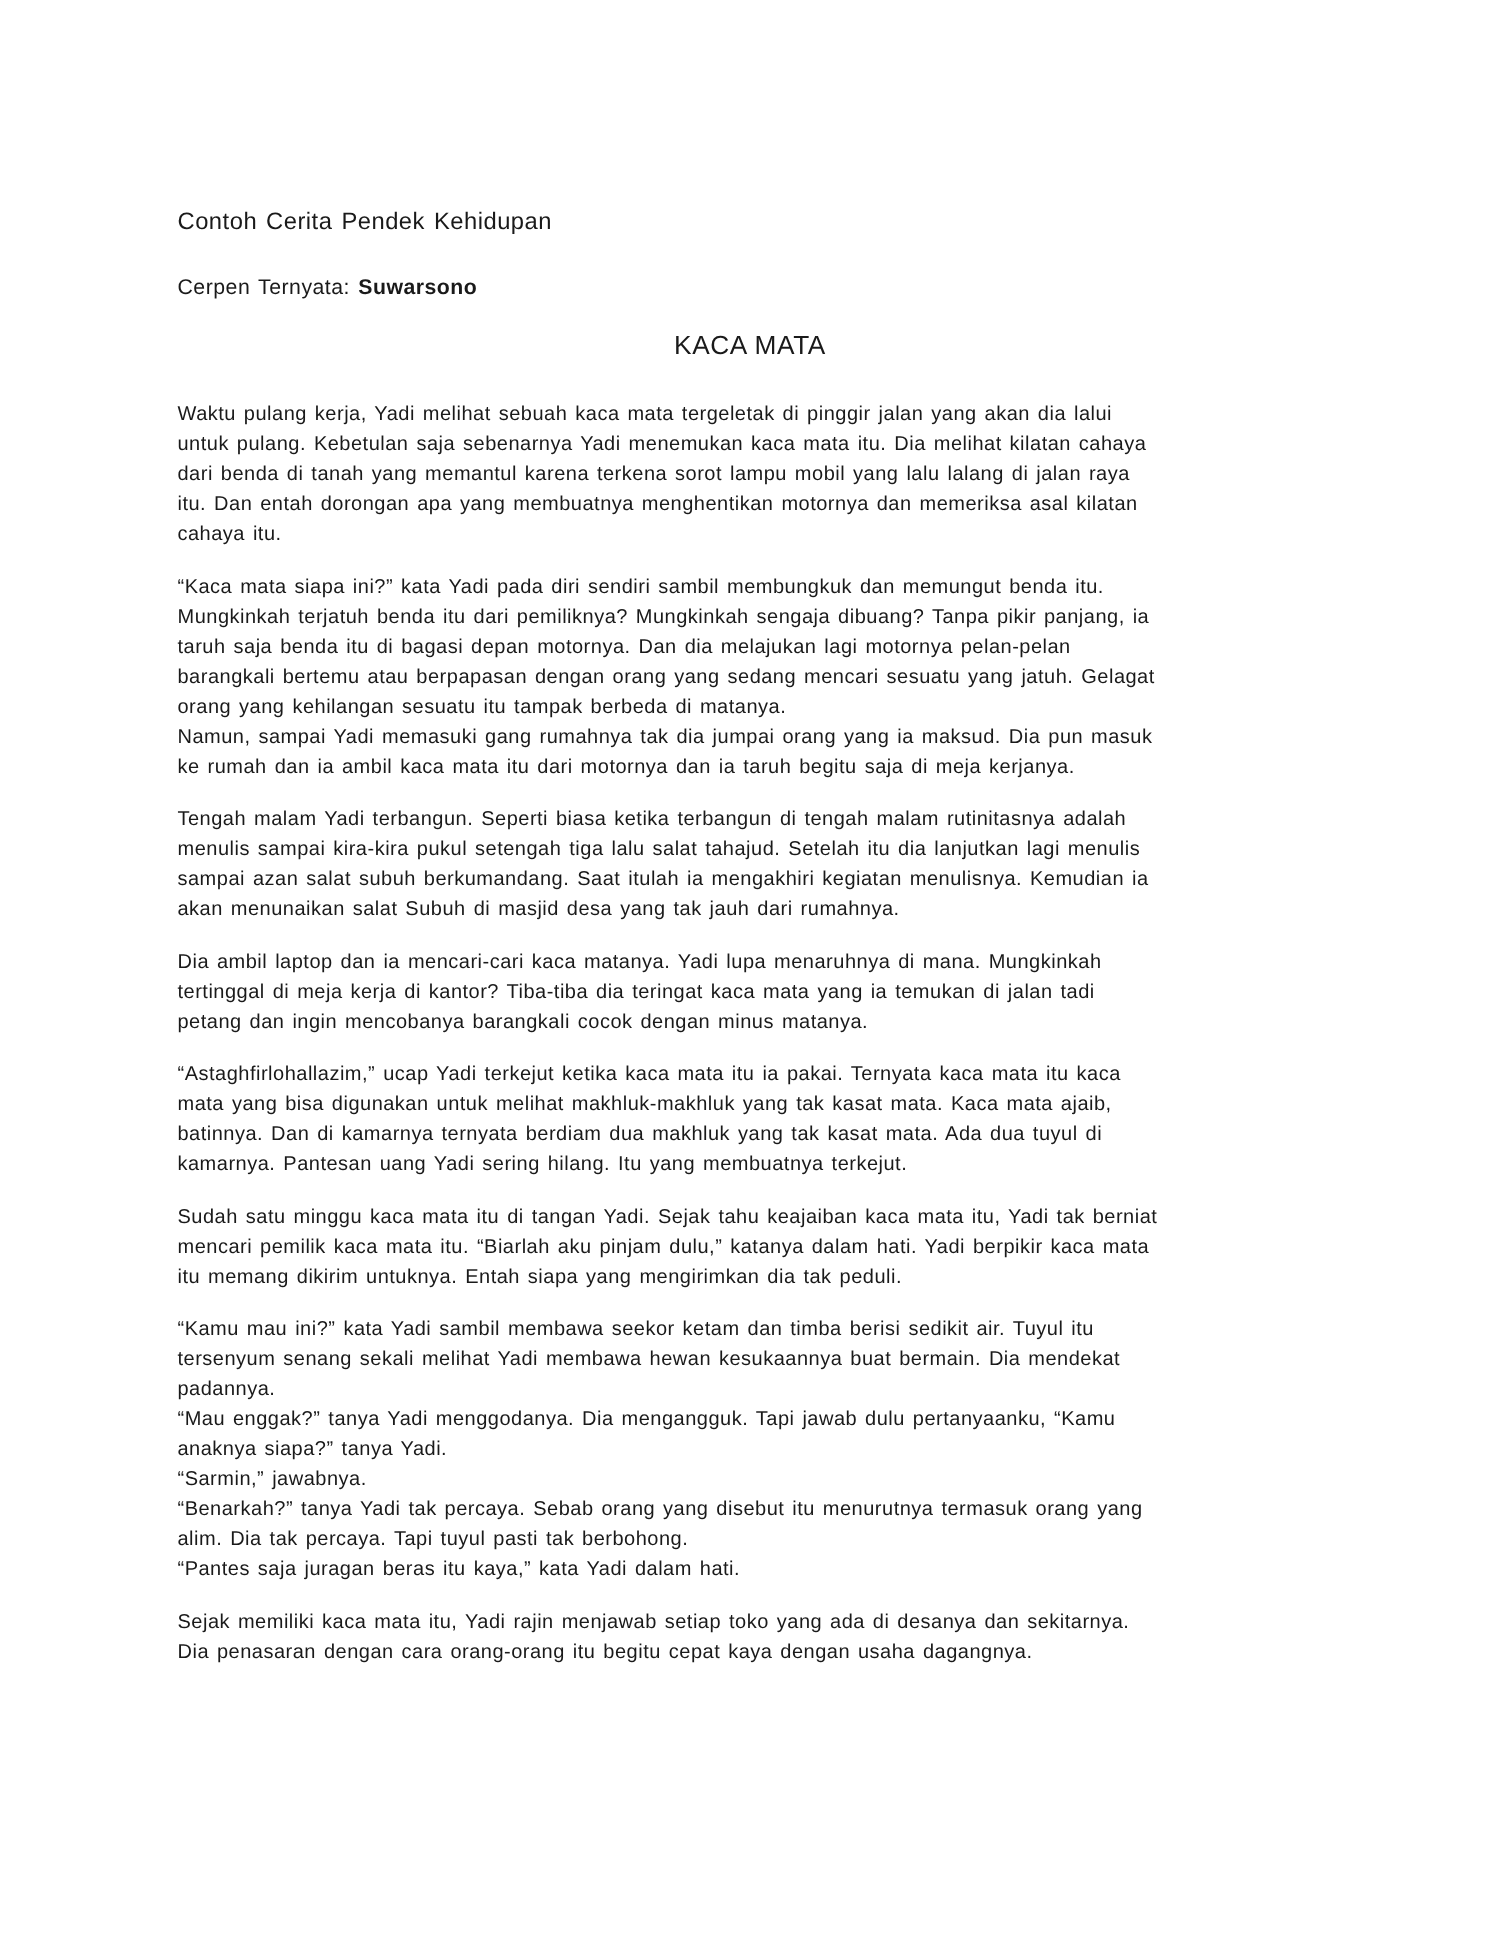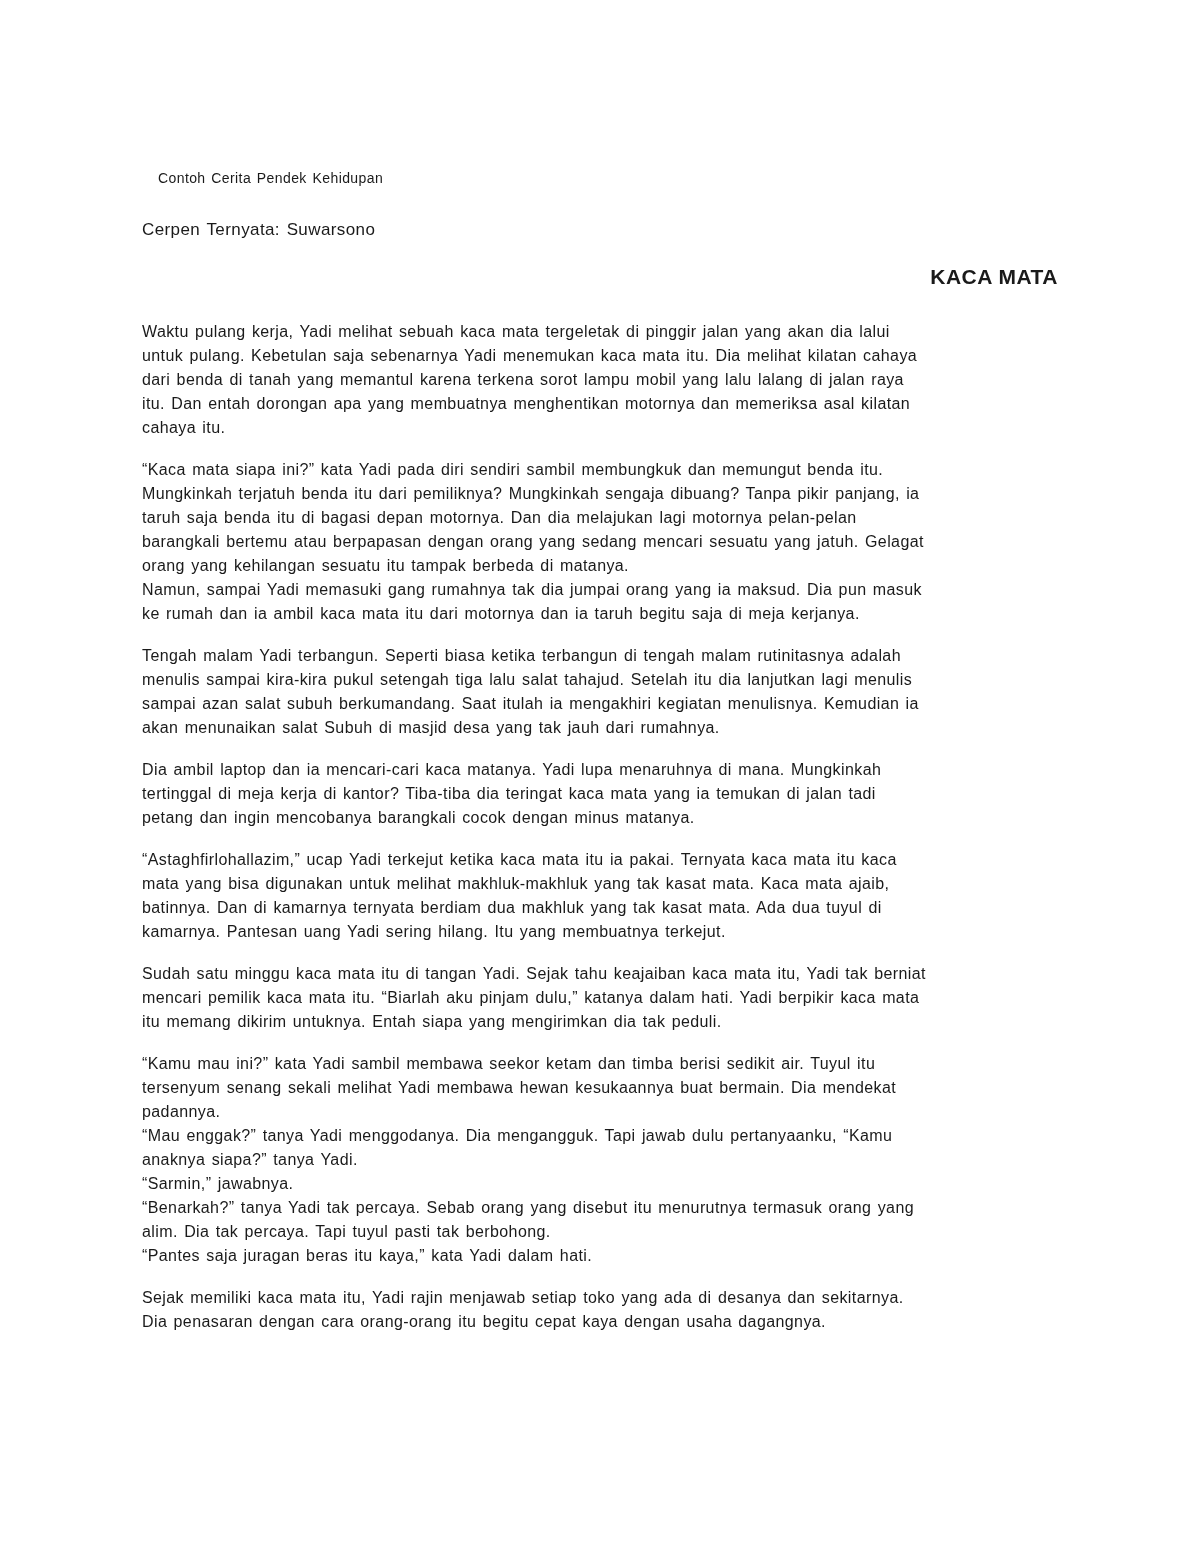--- a/index.html
+++ b/index.html
@@ -16,44 +16,44 @@
   }
   .page {
     box-sizing: border-box;
     width: 1200px;
     height: 1553px;
     padding: 166px 142px 0 142px;
     background: #ffffff;
     overflow: hidden;
   }
   .kicker {
-    font-size: 14px;
+    font-size: 19px;
     line-height: 24px;
     letter-spacing: 0.4px;
     word-spacing: 1.5px;
     white-space: pre;
-    margin: 0 0 28px 16px;
+    margin: 0 0 28px 0;
   }
   .byline {
     font-size: 17px;
     line-height: 24px;
     letter-spacing: 0.4px;
     word-spacing: 1.5px;
     white-space: pre;
     margin: 0 0 22px 0;
   }
   .byline .author {
-    font-weight: 400;
+    font-weight: 700;
   }
   .title {
     font-size: 21px;
     line-height: 26px;
-    font-weight: 700;
+    font-weight: 400;
     letter-spacing: 0.5px;
-    text-align: right;
+    text-align: center;
     margin: 0 0 30px 0;
   }
   .story .para {
     font-size: 16px;
     line-height: 24px;
     letter-spacing: 0.4px;
     word-spacing: 1.5px;
     white-space: pre;
     margin: 0 0 18px 0;
   }

